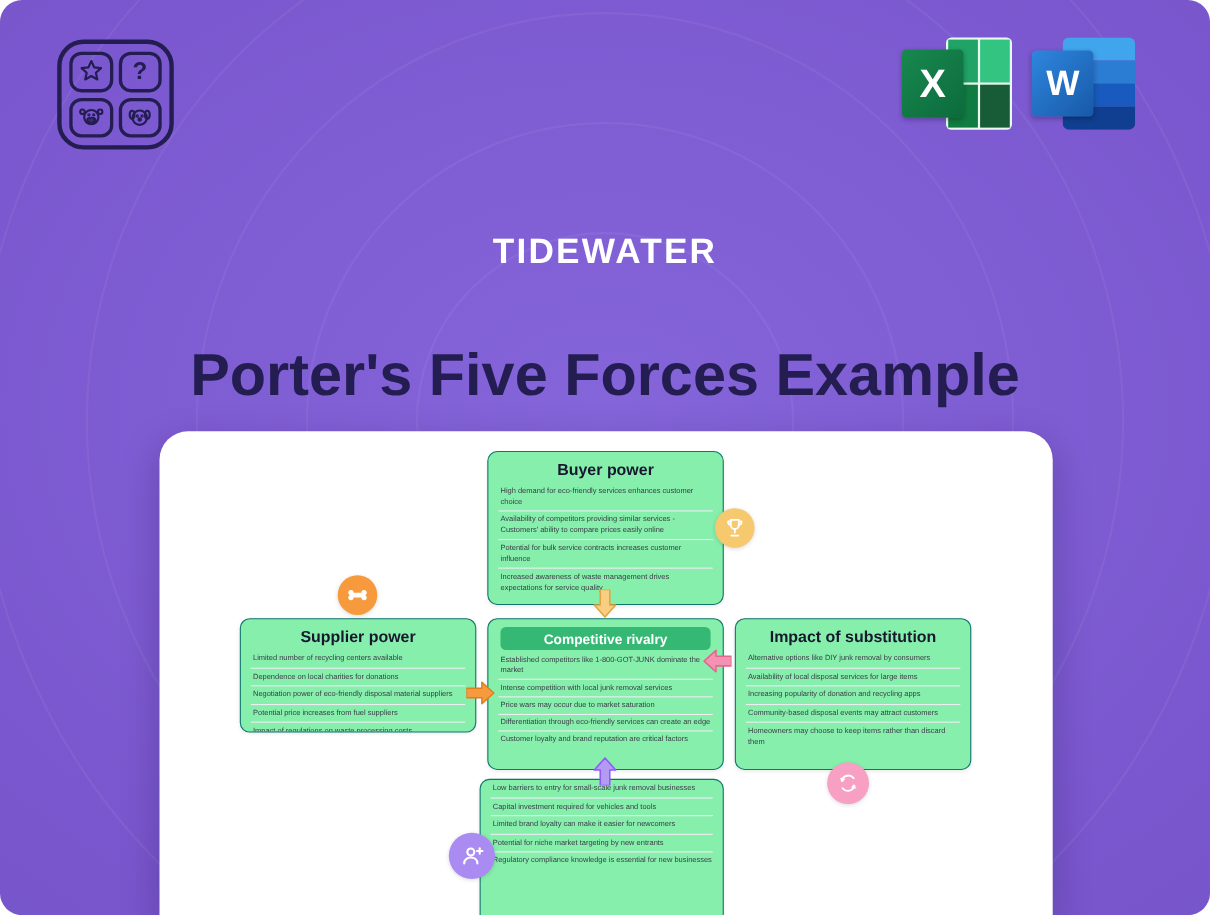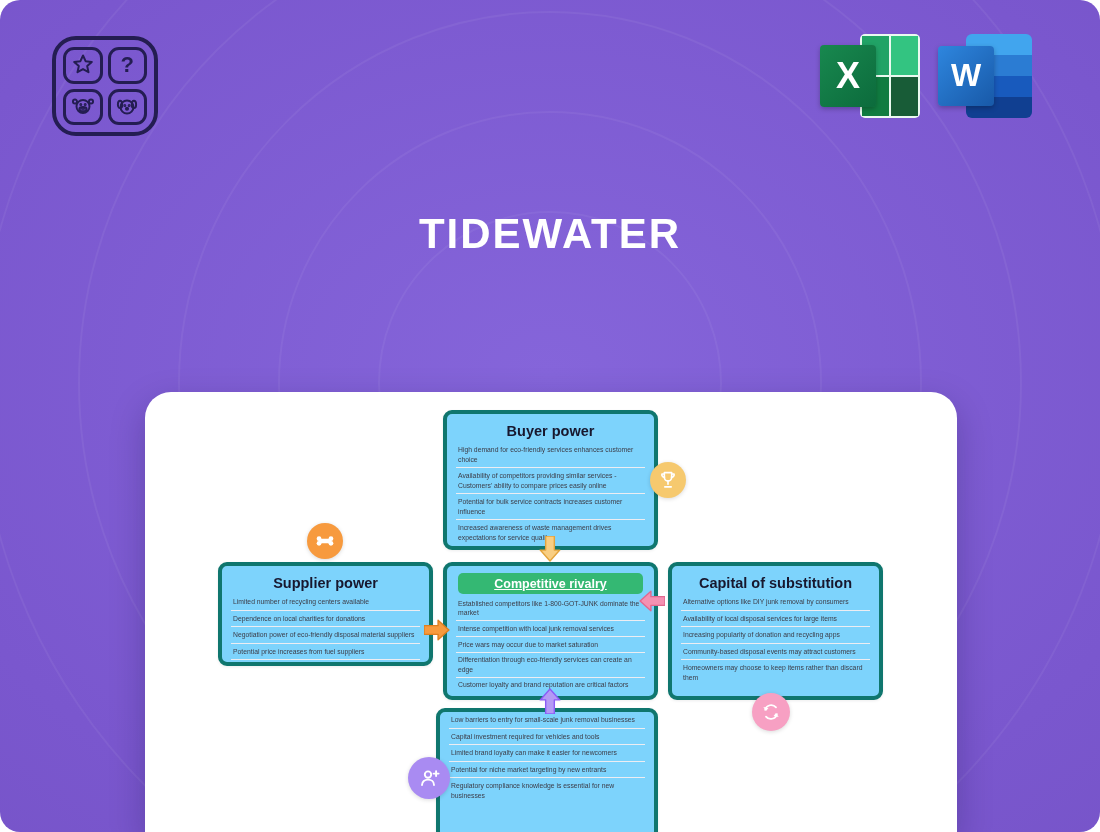--- a/index.html
+++ b/index.html
@@ -22,34 +22,34 @@
     grid-template-rows:1fr 1fr;gap:2px;background:#eafaf0;border-radius:5px;overflow:hidden;padding:2px;box-sizing:border-box;}
   .front-tile{position:absolute;left:0;display:flex;align-items:center;justify-content:center;color:#fff;
     font-weight:800;border-radius:4px;box-shadow:0 2px 5px rgba(0,0,0,.25);}
   .excel .front-tile{top:16%;width:56%;height:68%;font-size:36px;background:linear-gradient(135deg,#18884F,#0C6B3C);}
   .word .page{position:absolute;right:0;top:0;width:70%;height:100%;border-radius:6px;overflow:hidden;display:flex;flex-direction:column;}
   .word .band{flex:1;}
   .word .front-tile{top:14%;width:60%;height:72%;font-size:32px;background:linear-gradient(135deg,#2E86DE,#1859A8);}
 
   
   .brand{position:absolute;top:210px;width:100%;text-align:center;color:#ffffff;
-    font-size:42px;font-weight:800;letter-spacing:2px;}
+    font-size:32px;font-weight:800;letter-spacing:2px;}
   .main-title{position:absolute;top:310px;width:100%;text-align:center;color:#241D52;
     font-size:54px;font-weight:800;}
 
   
   .card{position:absolute;left:145px;top:392px;width:812px;height:440px;background:#ffffff;
     border-radius:26px 26px 0 0;overflow:hidden;box-shadow:0 12px 34px rgba(20,10,60,0.25);}
-  .fbox{position:absolute;background:#7dd3fc;border:4px solid #0f766e;border-radius:9px;
+  .fbox{position:absolute;background:#86efac;border:1px solid #0f766e;border-radius:9px;
     box-shadow:0 1px 3px rgba(20,20,40,0.08);padding:0 9px;box-sizing:border-box;overflow:hidden;}
   .fbox-title{font-size:14.5px;font-weight:700;color:#17172E;text-align:center;padding:9px 0 3px;}
   .bullet{font-size:6.8px;line-height:1.4;color:#3c3c47;padding:3px 0 3px 2px;}
   .bullet + .bullet{border-top:1px solid #ededf2;}
   .rivalry-bar{margin:7px 2px 2px;background:#34B873;color:#fff;font-weight:700;font-size:12.5px;
-    text-align:center;border-radius:5px;padding:3.5px 0;text-decoration:underline;}
+    text-align:center;border-radius:5px;padding:3.5px 0;}
   .rivalry .bullet{padding:2.6px 0 2.6px 2px;}
 
   .circ{position:absolute;border-radius:50%;display:flex;align-items:center;justify-content:center;
     box-shadow:0 1px 4px rgba(0,0,0,0.15);}
   .barrow{position:absolute;width:26px;height:22px;}
   .barrow svg{display:block;}
 </style>
 </head>
 <body>
 
@@ -107,20 +107,21 @@
     <div class="page">
       <div class="band" style="background:#41A5EE;"></div>
       <div class="band" style="background:#2B7CD3;"></div>
       <div class="band" style="background:#185ABD;"></div>
       <div class="band" style="background:#103F91;"></div>
     </div>
     <div class="front-tile">W</div>
   </div>
 
   <div class="brand">TIDEWATER</div>
+  <div class="main-title">Porter's Five Forces Example</div>
 
   <div class="card">
 
     <div class="fbox" style="left:298px;top:18px;width:215px;height:140px;">
       <div class="fbox-title">Buyer power</div>
       <div class="bullet">High demand for eco-friendly services enhances customer choice</div>
       <div class="bullet">Availability of competitors providing similar services  - Customers' ability to compare prices easily online</div>
       <div class="bullet">Potential for bulk service contracts increases customer influence</div>
       <div class="bullet">Increased awareness of waste management drives expectations for service quality</div>
     </div>
@@ -137,21 +138,21 @@
     <div class="fbox rivalry" style="left:298px;top:170px;width:215px;height:138px;">
       <div class="rivalry-bar">Competitive rivalry</div>
       <div class="bullet">Established competitors like 1-800-GOT-JUNK dominate the market</div>
       <div class="bullet">Intense competition with local junk removal services</div>
       <div class="bullet">Price wars may occur due to market saturation</div>
       <div class="bullet">Differentiation through eco-friendly services can create an edge</div>
       <div class="bullet">Customer loyalty and brand reputation are critical factors</div>
     </div>
 
     <div class="fbox" style="left:523px;top:170px;width:215px;height:138px;">
-      <div class="fbox-title">Capital of substitution</div>
+      <div class="fbox-title">Impact of substitution</div>
       <div class="bullet">Alternative options like DIY junk removal by consumers</div>
       <div class="bullet">Availability of local disposal services for large items</div>
       <div class="bullet">Increasing popularity of donation and recycling apps</div>
       <div class="bullet">Community-based disposal events may attract customers</div>
       <div class="bullet">Homeowners may choose to keep items rather than discard them</div>
     </div>
 
     <div class="fbox" style="left:291px;top:316px;width:222px;height:150px;">
       <div class="bullet">Low barriers to entry for small-scale junk removal businesses</div>
       <div class="bullet">Capital investment required for vehicles and tools</div>

